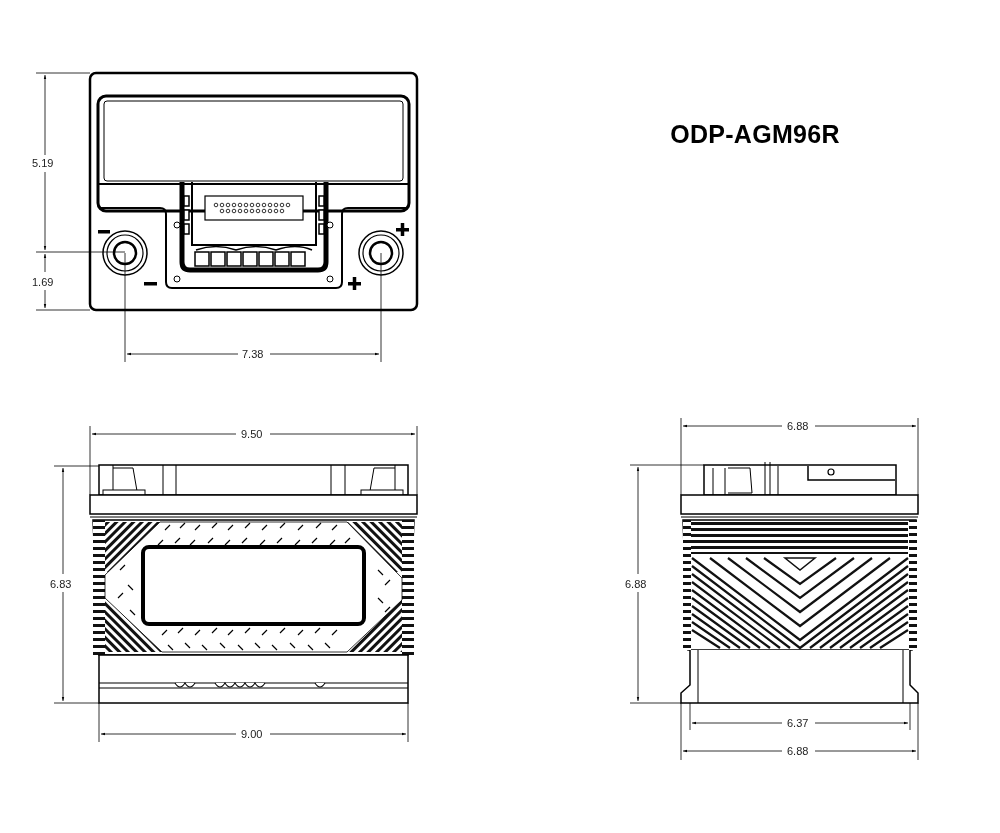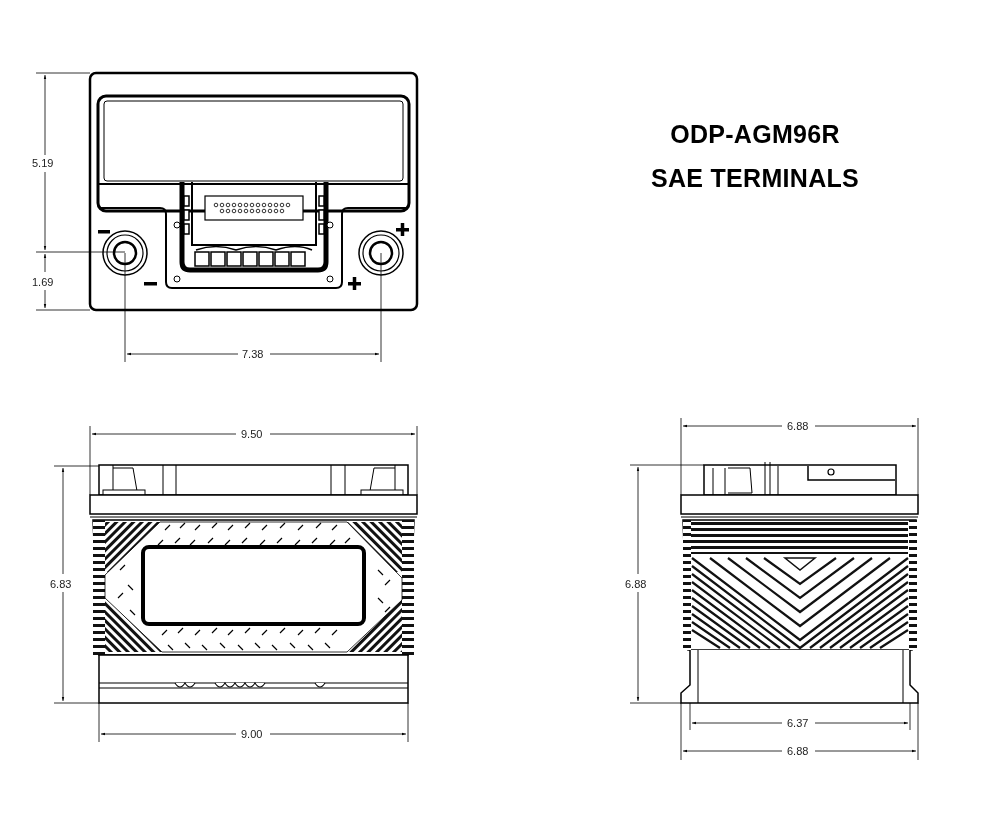--- a/index.html
+++ b/index.html
@@ -7,21 +7,20 @@
   #drawing{position:absolute;left:0;top:0;width:1000px;height:833px;}
   .dim{font-family:"Liberation Sans",sans-serif;font-size:11px;fill:#222;}
   .title{position:absolute;left:590px;top:112px;width:330px;text-align:center;font-family:"Liberation Sans",sans-serif;font-weight:bold;font-size:25px;line-height:44px;color:#000;letter-spacing:0.3px;}
   .title div{white-space:nowrap;}
 </style>
 </head>
 <body>
 
 <div class="title">
   <div>ODP-AGM96R</div>
-  <div>SAE TERMINALS</div>
 </div>
 
 <svg id="drawing" viewBox="0 0 1000 833" xmlns="http://www.w3.org/2000/svg">
   <defs>
     <marker id="arr" viewBox="0 0 10 10" refX="10" refY="5" markerWidth="7" markerHeight="5" orient="auto-start-reverse">
       <path d="M0,2 L10,5 L0,8 z" fill="#000"></path>
     </marker>
     <pattern id="diag1" width="6" height="6" patternUnits="userSpaceOnUse" patternTransform="rotate(45)">
       <rect width="6" height="6" fill="#fff"></rect>
       <rect width="3" height="6" fill="#111"></rect>

